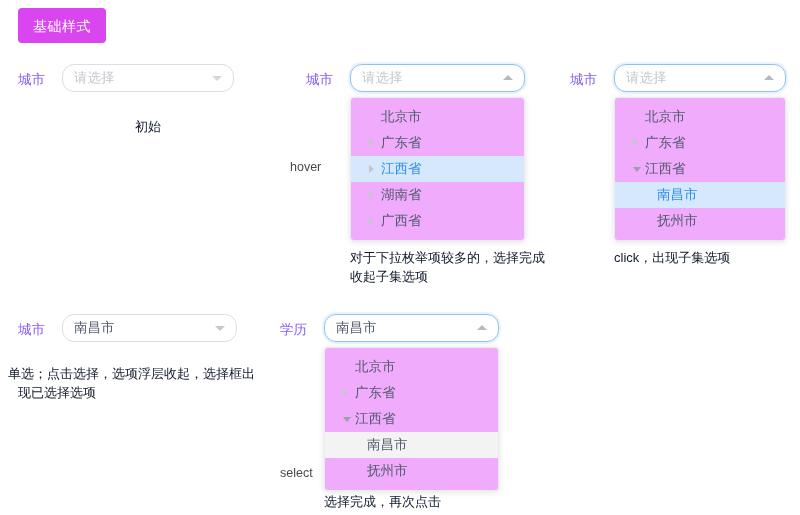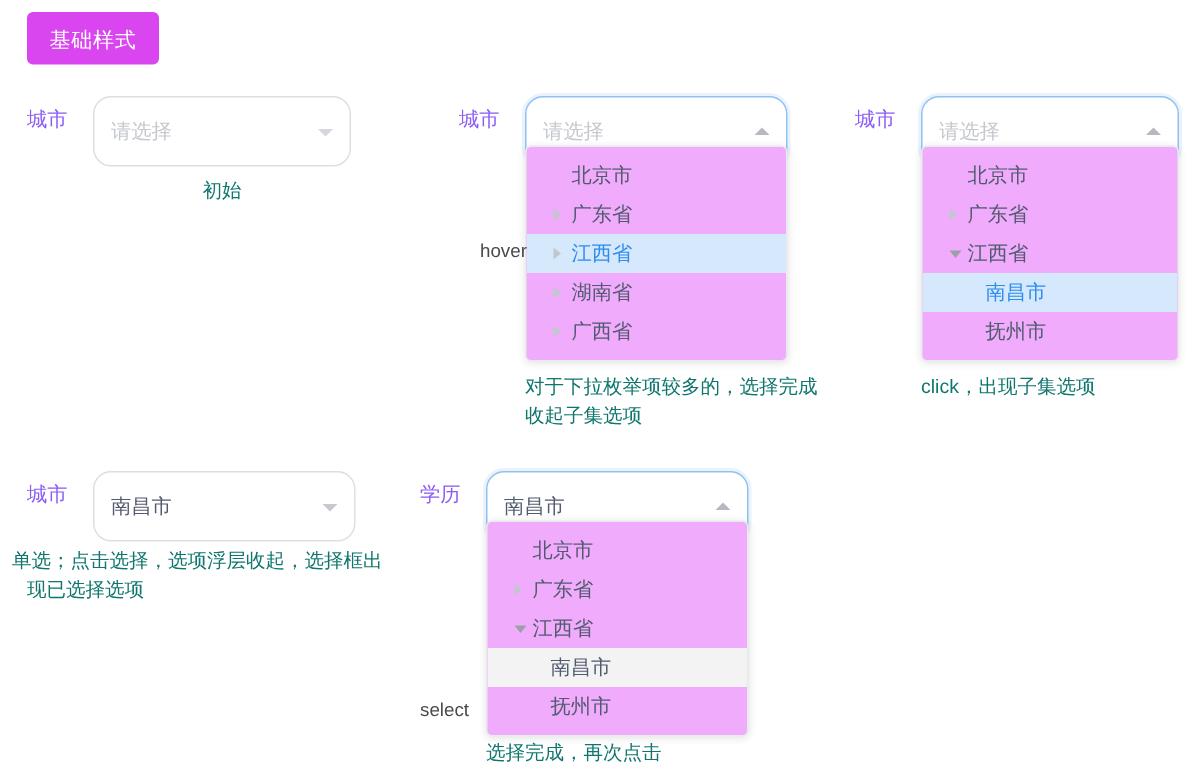--- a/index.html
+++ b/index.html
@@ -40,21 +40,21 @@
     position: absolute;
     font-size: 13.5px;
     color: #8b5cf6;
     white-space: nowrap;
     line-height: 1;
   }
 
   .select-box {
     position: absolute;
     box-sizing: border-box;
-    height: 47px;
+    height: 28px;
     background: #ffffff;
     border: 1px solid #dcdee2;
     border-radius: 12px;
     cursor: pointer;
   }
   .select-box.active {
     border-color: #8ec3f0;
     box-shadow: 0 0 0 2px rgba(45,140,240,0.10);
   }
   .select-value {
@@ -156,21 +156,21 @@
     color: #5a5a5a;
     line-height: 19px;
   }
   .anno.small-en {
     font-size: 12.5px;
     color: #4a4a4a;
   }
   .caption {
     position: absolute;
     font-size: 13px;
-    color: #0f766e;
+    color: #0f172a;
     line-height: 19px;
   }
 </style>
 </head>
 <body>
 
 <button class="btn-primary">基础样式</button>
 
 <div class="field-label" style="left:18px; top:73px;">城市</div>
 
@@ -203,21 +203,21 @@
   <div class="dd-item lvl1">
     <span class="tri right"></span>
     <span class="txt">湖南省</span>
   </div>
   <div class="dd-item lvl1">
     <span class="tri right"></span>
     <span class="txt">广西省</span>
   </div>
 </div>
 
-<div class="anno small-en" style="left:320px; top:158px;">hover</div>
+<div class="anno small-en" style="left:290px; top:158px;">hover</div>
 
 <div class="caption" style="left:350px; top:248px;">对于下拉枚举项较多的，选择完成</div>
 <div class="caption" style="left:350px; top:267px;">收起子集选项</div>
 
 <div class="field-label" style="left:570px; top:73px;">城市</div>
 
 <div class="select-box active" style="left:614px; top:64px; width:172px;">
   <span class="select-value placeholder">请选择</span>
   <span class="caret up"></span>
 </div>

